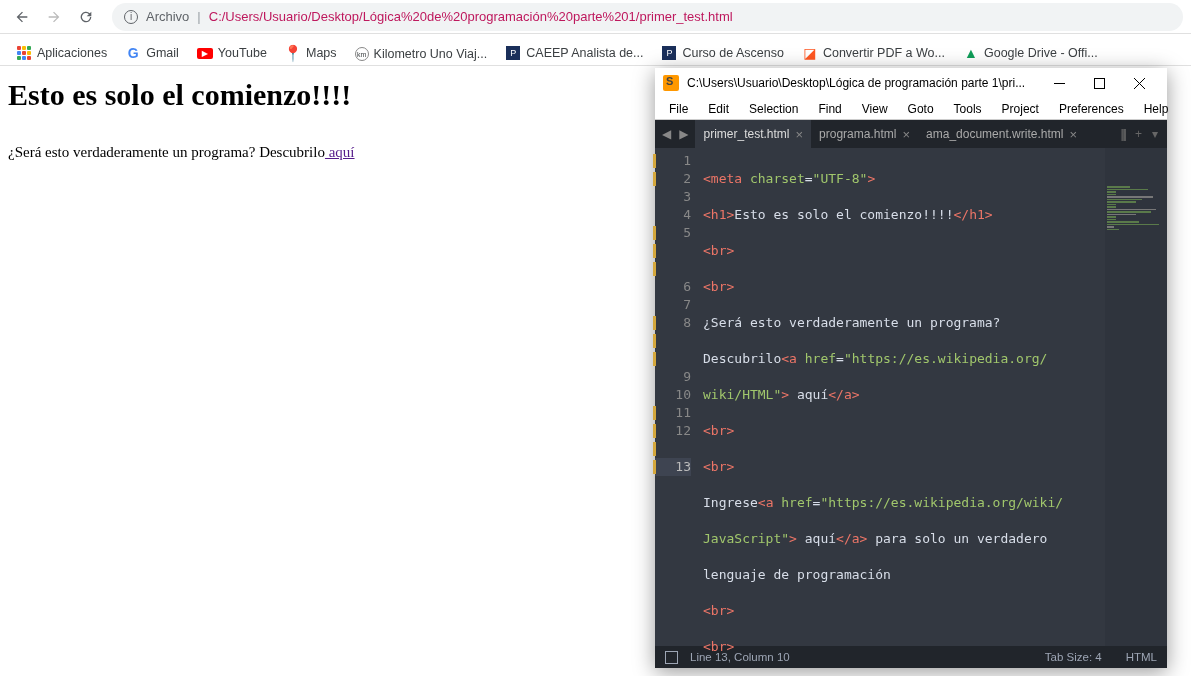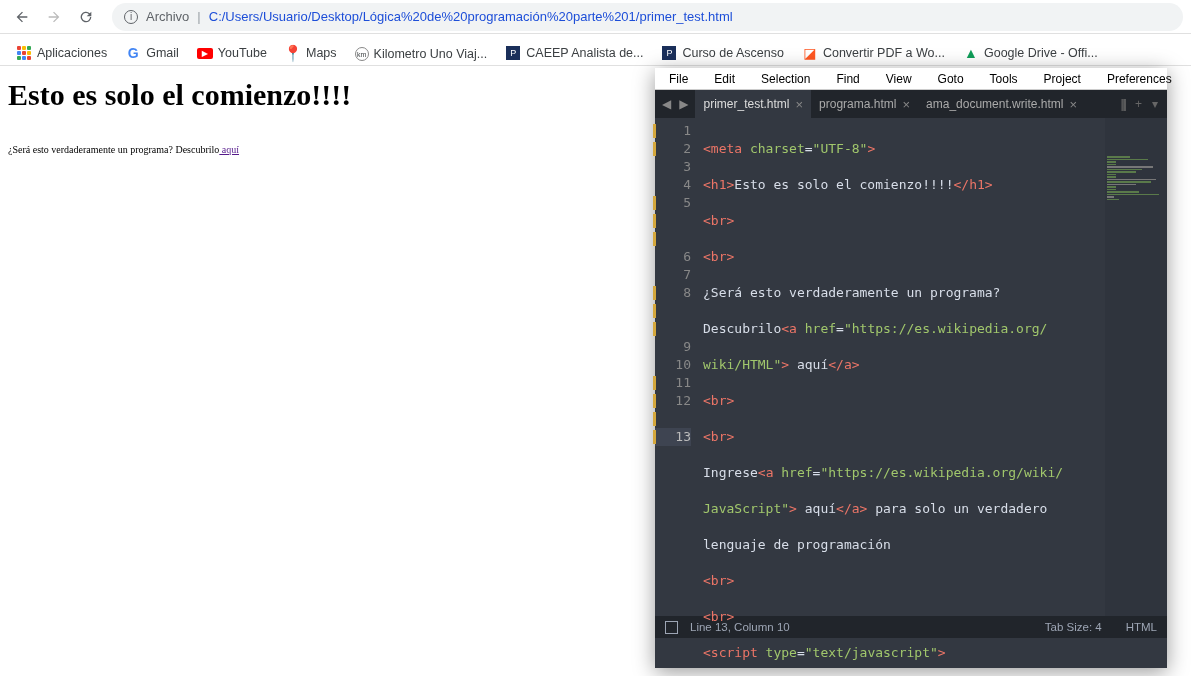--- a/index.html
+++ b/index.html
@@ -3,47 +3,47 @@
   <meta charset="utf-8">
   <style>
     * { box-sizing: border-box; margin: 0; padding: 0; }
     body { font-family: Arial, sans-serif; width: 1191px; height: 676px; overflow: hidden; position: relative; background: #fff; }
 
     
     .browser-bar { height: 34px; display: flex; align-items: center; padding: 0 8px; gap: 4px; border-bottom: 1px solid #e0e0e0; background: #fff; }
     .nav-btn { width: 28px; height: 28px; display: flex; align-items: center; justify-content: center; cursor: pointer; border-radius: 14px; color: #5f6368; }
     .nav-btn svg { width: 16px; height: 16px; }
     .url-bar { flex: 1; height: 28px; background: #f1f3f4; border-radius: 14px; display: flex; align-items: center; padding: 0 12px; gap: 8px; font-size: 13px; color: #5f6368; margin-left: 8px; }
-    .url-text { color: #1d4ed8; }
+    .url-text { color: #be185d; }
 
     
     .bookmarks-bar { height: 32px; display: flex; align-items: flex-end; padding: 0 10px; gap: 6px; border-bottom: 1px solid #e0e0e0; font-size: 12.5px; color: #3c4043; }
     .bookmark-item { display: flex; align-items: center; gap: 5px; padding: 4px 6px; border-radius: 4px; cursor: pointer; white-space: nowrap; }
     .bm-icon { width: 16px; height: 16px; display: inline-flex; align-items: center; justify-content: center; }
     .apps-icon { display: grid; grid-template-columns: repeat(3,4px); grid-template-rows: repeat(3,4px); gap: 1px; }
     .apps-icon span { background: #5f6368; width: 4px; height: 4px; border-radius: 1px; }
     .apps-icon span:nth-child(1){background:#ea4335}.apps-icon span:nth-child(2){background:#fbbc04}.apps-icon span:nth-child(3){background:#34a853}.apps-icon span:nth-child(4){background:#4285f4}.apps-icon span:nth-child(5){background:#ea4335}.apps-icon span:nth-child(6){background:#fbbc04}.apps-icon span:nth-child(7){background:#34a853}.apps-icon span:nth-child(8){background:#4285f4}.apps-icon span:nth-child(9){background:#ea4335}
 
     
     .page-content { padding: 12px 8px; font-family: "Times New Roman", serif; color: #000; }
     .page-content h1 { font-size: 30px; font-weight: bold; margin-bottom: 28px; }
-    .page-content p { font-size: 10px; margin-bottom: 16px; margin-top: 32px; }
+    .page-content p { font-size: 15px; margin-bottom: 16px; margin-top: 32px; }
     .page-content a { color: #551a8b; text-decoration: underline; }
 
     
     .sublime { position: absolute; top: 68px; left: 655px; width: 512px; height: 600px; background: #333841; box-shadow: 0 4px 20px rgba(0,0,0,0.4); font-family: "Segoe UI", sans-serif; }
     .sublime-titlebar { height: 30px; background: #fff; display: flex; align-items: center; padding: 0 8px; font-size: 12px; color: #000; }
     .st-icon { width: 16px; height: 16px; background: #ff9800; border-radius: 2px; margin-right: 8px; position: relative; }
     .st-icon::after { content:"S"; color:#444; font-size:11px; font-weight:bold; position:absolute; top:0; left:3px; }
     .st-title { flex: 1; white-space: nowrap; overflow: hidden; text-overflow: ellipsis; }
     .win-btns { display: flex; gap: 0; }
     .win-btn { width: 40px; height: 30px; display: flex; align-items: center; justify-content: center; color: #000; cursor: pointer; }
     .win-btn svg { width: 11px; height: 11px; }
 
-    .sublime-menubar { height: 22px; background: #fff; display: flex; align-items: center; padding: 0 6px; gap: 10px; font-size: 12px; color: #000; border-bottom: 1px solid #ccc; }
+    .sublime-menubar { height: 22px; background: #fff; display: flex; align-items: center; padding: 0 6px; gap: 4px; font-size: 12px; color: #000; border-bottom: 1px solid #ccc; }
     .menu-item { padding: 2px 8px; cursor: pointer; }
 
     .sublime-tabs { height: 28px; background: #21252b; display: flex; align-items: stretch; font-size: 12px; }
     .tab-arrows { display: flex; align-items: center; padding: 0 4px; color: #888; gap:2px; }
     .tab-arrows span { cursor: pointer; padding: 0 3px; }
     .editor-tab { display: flex; align-items: center; padding: 0 8px; gap: 6px; color: #aaa; cursor: pointer; position: relative; }
     .editor-tab.active { background: #333841; color: #ddd; }
     .tab-close { color: #888; font-size: 13px; cursor: pointer; }
     .tabs-right { margin-left: auto; display: flex; align-items: center; color: #666; padding-right: 6px; gap: 4px;}
     .tabs-right span { cursor:pointer; padding:0 3px;}
@@ -161,20 +161,41 @@
       <span>Google Drive - Offi...</span>
     </div>
 </div>
 
 <div class="page-content">
   <h1>Esto es solo el comienzo!!!!</h1>
   <p><span>¿Será esto verdaderamente un programa? Descubrilo</span><a href="#"> aquí</a></p>
 </div>
 
 <div class="sublime">
+  <div class="sublime-titlebar">
+    <span class="st-icon"></span>
+    <span class="st-title">C:\Users\Usuario\Desktop\Lógica de programación parte 1\pri...</span>
+    <div class="win-btns">
+      <div class="win-btn">
+          <svg viewBox="0 0 11 11">
+            <path d="M0 5.5h11" stroke="currentColor" stroke-width="1"></path>
+          </svg>
+        </div>
+      <div class="win-btn">
+          <svg viewBox="0 0 11 11">
+            <rect x="0.5" y="0.5" width="10" height="10" fill="none" stroke="currentColor"></rect>
+          </svg>
+        </div>
+      <div class="win-btn">
+          <svg viewBox="0 0 11 11">
+            <path d="M0 0l11 11M11 0L0 11" stroke="currentColor"></path>
+          </svg>
+        </div>
+    </div>
+  </div>
   <div class="sublime-menubar">
     <span class="menu-item">File</span>
     <span class="menu-item">Edit</span>
     <span class="menu-item">Selection</span>
     <span class="menu-item">Find</span>
     <span class="menu-item">View</span>
     <span class="menu-item">Goto</span>
     <span class="menu-item">Tools</span>
     <span class="menu-item">Project</span>
     <span class="menu-item">Preferences</span>

